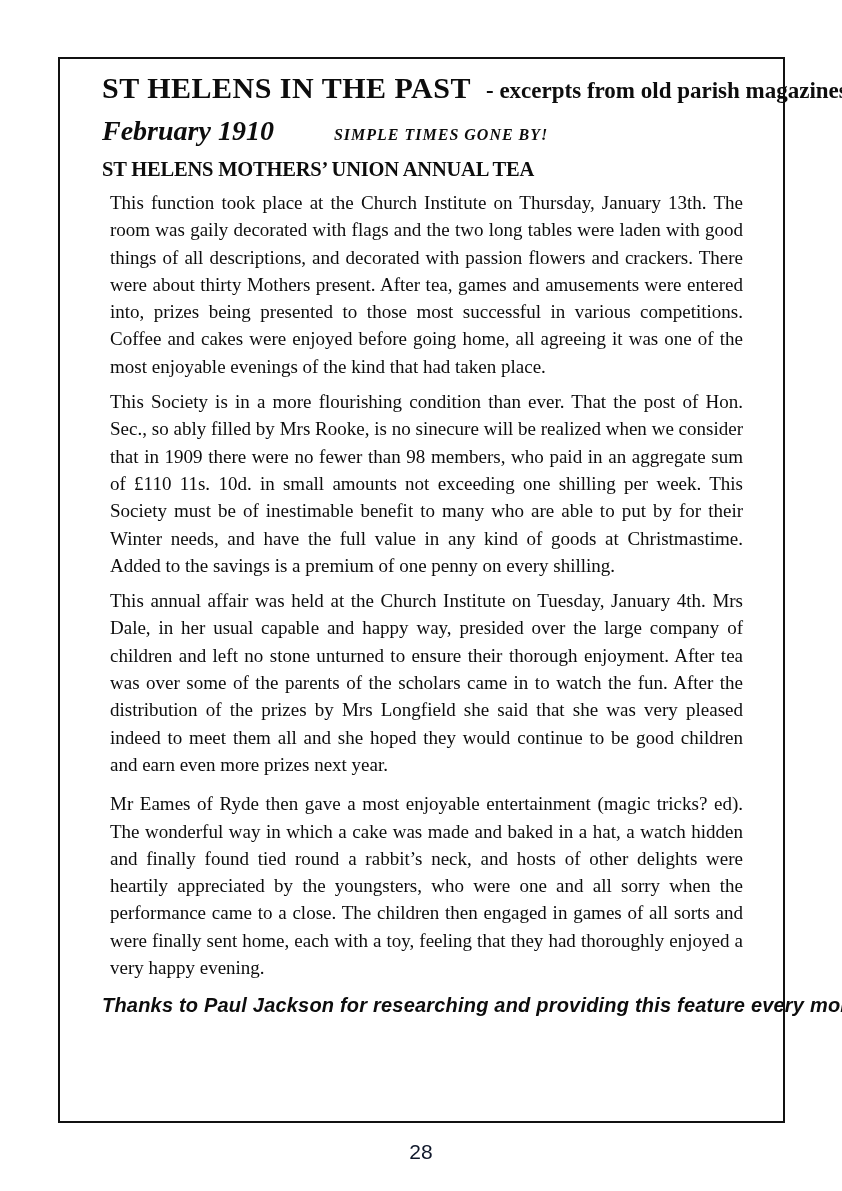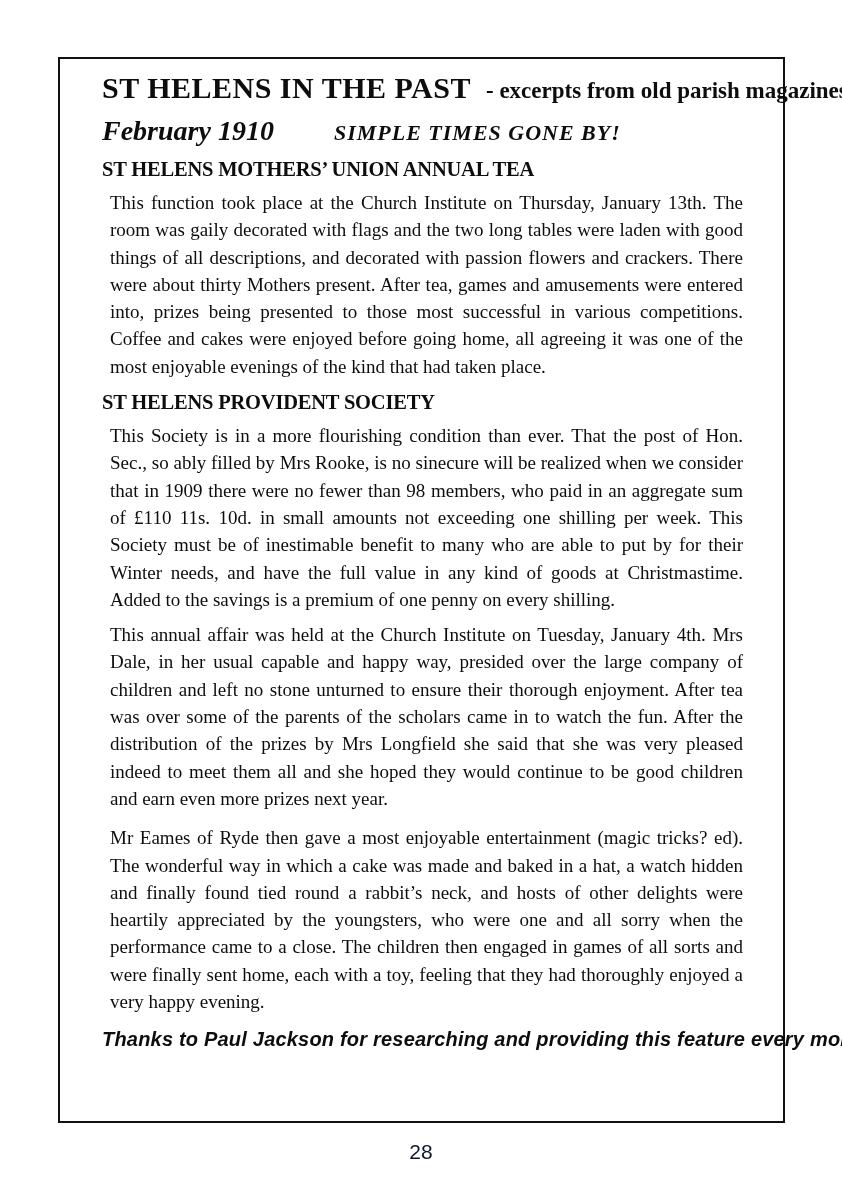--- a/index.html
+++ b/index.html
@@ -43,21 +43,21 @@
   }
   .dateline {
     margin: 9px 0 0 0;
   }
   .issue-date {
     font-size: 28px;
     font-weight: bold;
     font-style: italic;
   }
   .issue-tagline {
-    font-size: 22px;
+    font-size: 16px;
     font-weight: bold;
     font-style: italic;
     margin-left: 56px;
     letter-spacing: 1px;
   }
   .article h2 {
     font-size: 20.5px;
     font-weight: bold;
     letter-spacing: -0.2px;
     margin: 11px 0 1px 0;
@@ -107,21 +107,20 @@
       <span class="issue-date">February 1910</span>
       <span class="issue-tagline">SIMPLE TIMES GONE BY!</span>
     </div>
 
     <section class="article">
       <h2>ST HELENS MOTHERS’ UNION ANNUAL TEA</h2>
       <p>This function took place at the Church Institute on Thursday, January 13th. The room was gaily decorated with flags and the two long tables were laden with good things of all descriptions, and decorated with passion flowers and crackers. There were about thirty Mothers present. After tea, games and amusements were entered into, prizes being presented to those most successful in various competitions. Coffee and cakes were enjoyed before going home, all agreeing it was one of the most enjoyable evenings of the kind that had taken place.</p>
     </section>
 
     <section class="article">
-      <h2>ST HELENS PROVIDENT SOCIETY</h2>
       <p>This Society is in a more flourishing condition than ever. That the post of Hon. Sec., so ably filled by Mrs Rooke, is no sinecure will be realized when we consider that in 1909 there were no fewer than 98 members, who paid in an aggregate sum of £110 11s. 10d. in small amounts not exceeding one shilling per week. This Society must be of inestimable benefit to many who are able to put by for their Winter needs, and have the full value in any kind of goods at Christmastime. Added to the savings is a premium of one penny on every shilling.</p>
     </section>
 
     <section class="article">
       <p>This annual affair was held at the Church Institute on Tuesday, January 4th. Mrs Dale, in her usual capable and happy way, presided over the large company of children and left no stone unturned to ensure their thorough enjoyment. After tea was over some of the parents of the scholars came in to watch the fun. After the distribution of the prizes by Mrs Longfield she said that she was very pleased indeed to meet them all and she hoped they would continue to be good children and earn even more prizes next year.</p>
       <p>Mr Eames of Ryde then gave a most enjoyable entertainment (magic tricks? ed). The wonderful way in which a cake was made and baked in a hat, a watch hidden and finally found tied round a rabbit’s neck, and hosts of other delights were heartily appreciated by the youngsters, who were one and all sorry when the performance came to a close. The children then engaged in games of all sorts and were finally sent home, each with a toy, feeling that they had thoroughly enjoyed a very happy evening.</p>
     </section>
 
     <p class="credit">Thanks to Paul Jackson for researching and providing this feature every month.</p>
   </div>

